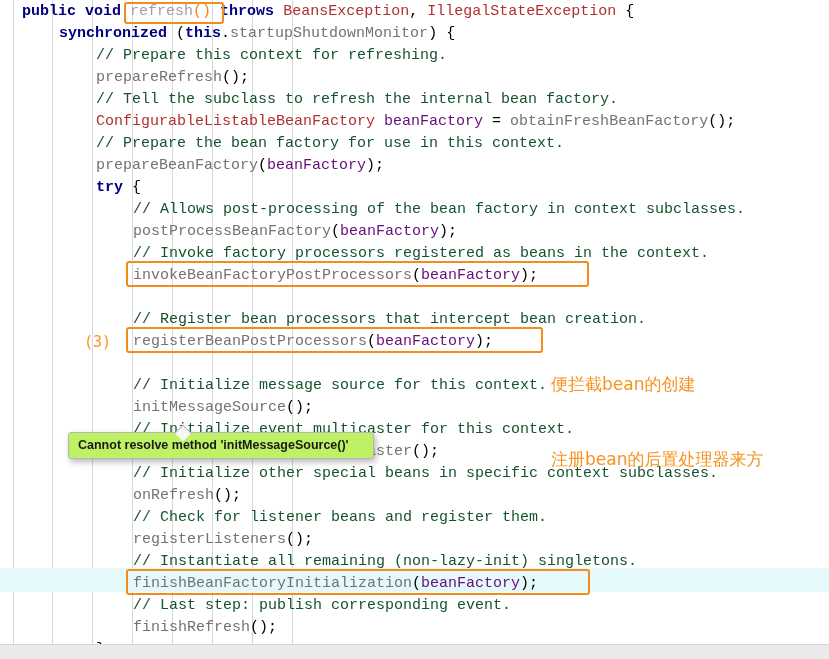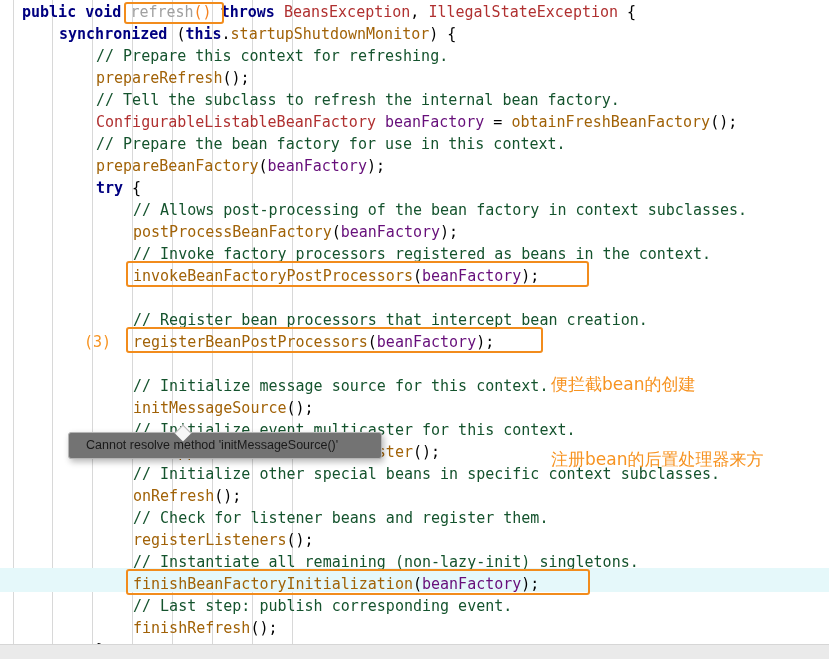--- a/index.html
+++ b/index.html
@@ -46,26 +46,27 @@
     top: 0;
     width: 829px;
     font-size: 15px;
     line-height: 22px;
     white-space: pre;
   }
   .line {
     position: relative;
     height: 22px;
     white-space: pre;
+    font-family: Liberation Mono, monospace;
   }
 
   
   .kw        { color: #000080; font-weight: bold; }      
   .cls       { color: #b03030; }                          
-  .mth       { color: #a16207; }                          
+  .mth       { color: #737373; }                          
   .fld       { color: #660e7a; }                          
   .cmt       { color: #14532d; }                          
   .pun       { color: #000000; }                          
   .grayed    { color: #a0a0a0; }                          
   .orange    { color: #f58220; }                          
 
   
   .box {
     position: absolute;
     border: 2px solid #f28c1c;
@@ -80,30 +81,31 @@
     color: #f79321;
     font-family: "DejaVu Sans", "Liberation Sans", sans-serif;
     font-size: 17px;
     line-height: 25px;
     white-space: pre;
   }
 
   
   .tooltip {
     position: absolute;
-    background: #737373;
+    background: #bef264;
     border: 1px solid #b5b5b5;
     border-radius: 3px;
     box-shadow: 2px 3px 6px rgba(0,0,0,0.28);
     font-family: "Liberation Sans", "DejaVu Sans", sans-serif;
     font-size: 12.5px;
     color: #1a1a1a;
-    padding: 5px 9px 6px 17px;
+    padding: 5px 9px 6px 9px;
     white-space: nowrap;
     z-index: 40;
+    font-weight: bold;
   }
   .tooltip-tail {
     position: absolute;
     width: 11px;
     height: 11px;
     background: #f7f7f7;
     border-left: 1px solid #b5b5b5;
     border-top: 1px solid #b5b5b5;
     transform: rotate(45deg);
     top: -6px;

